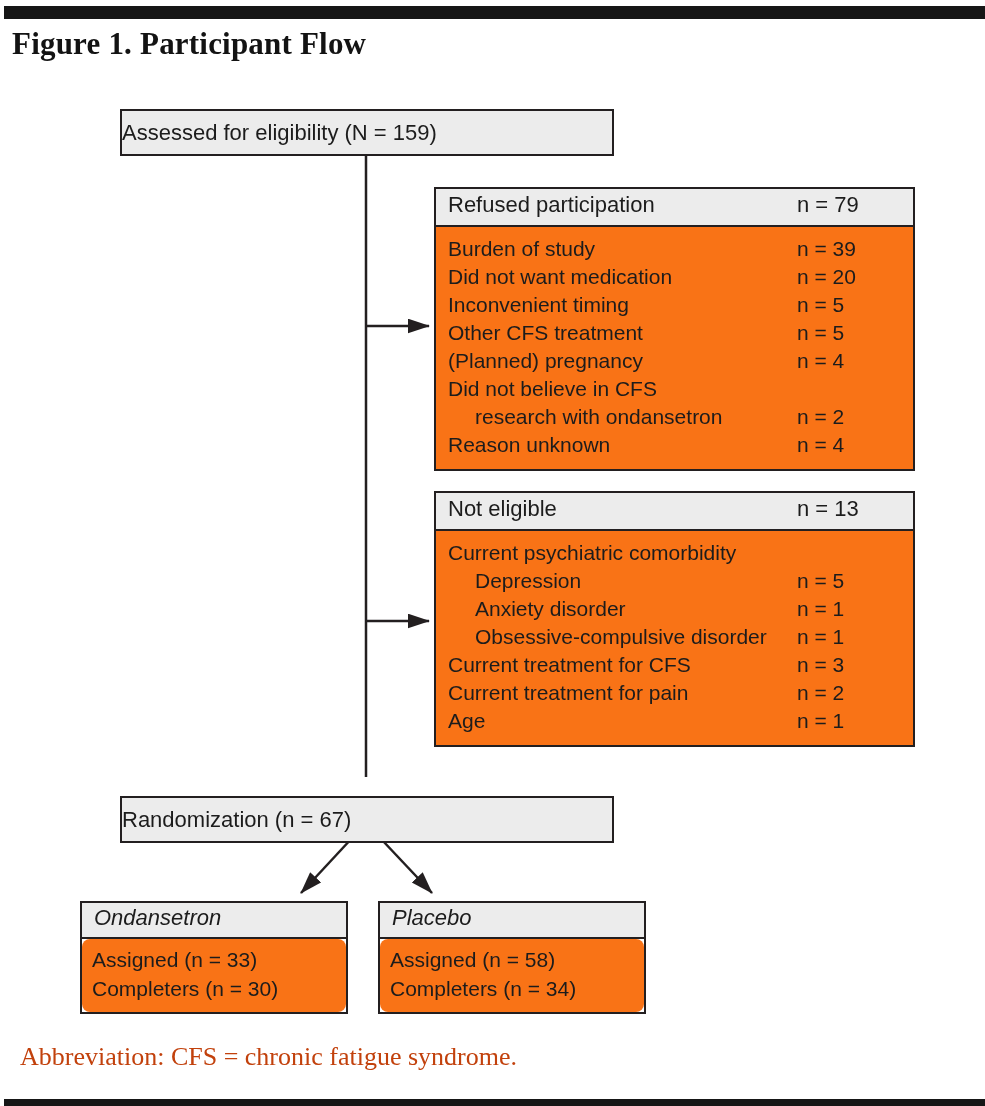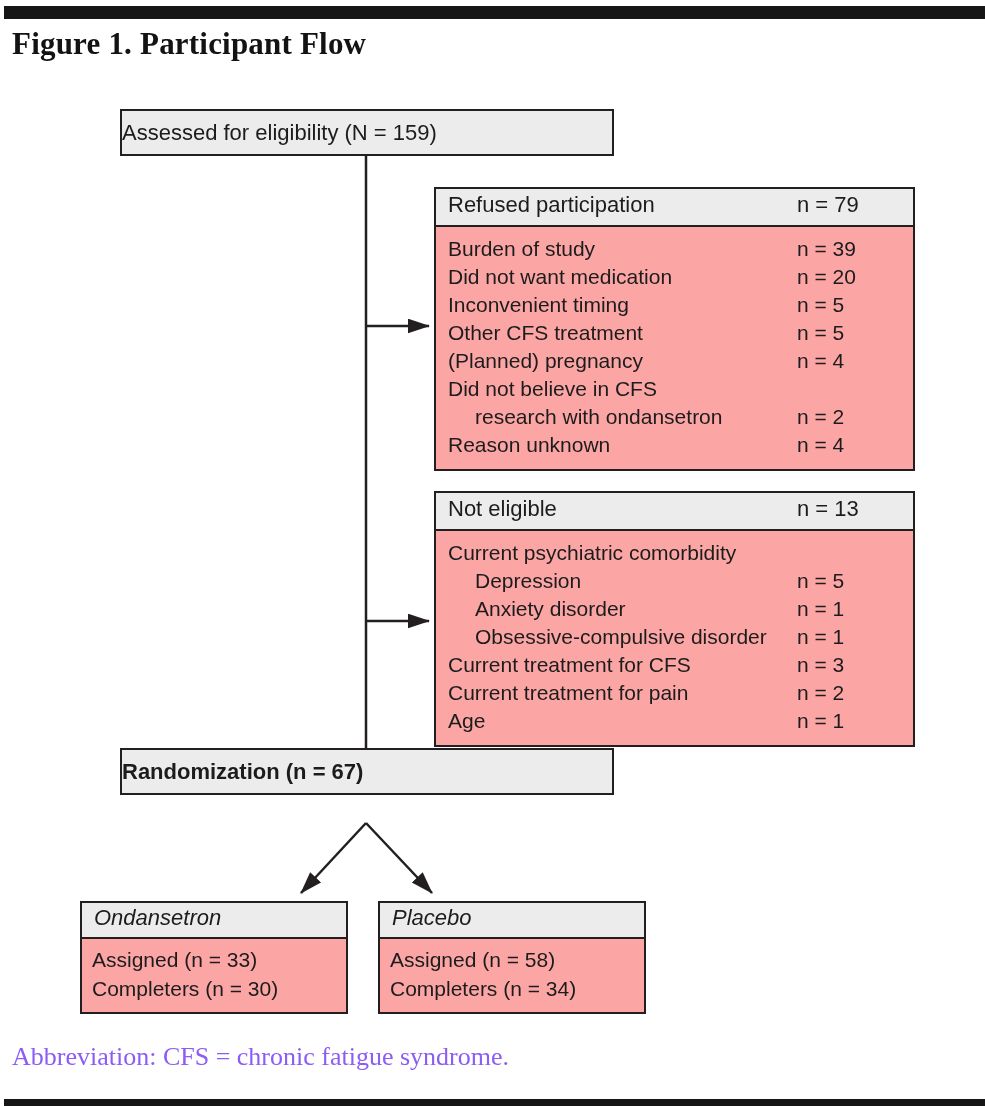--- a/index.html
+++ b/index.html
@@ -26,32 +26,32 @@
   }
 
   .box-header {
     display: flex; align-items: center;
     background: #ececec; border-bottom: 2.5px solid #231f20;
     height: 38px; padding: 0 8px 4px 12px; font-size: 22px;
   }
   .box-header .hdr-label { flex: 1; }
   .box-header .hdr-count { width: 108px; flex: none; }
 
-  .box-body { padding: 8px 8px 10px 12px; font-size: 21px; line-height: 28px; background: #fca5a5; }
+  .box-body { padding: 8px 8px 10px 12px; font-size: 21px; line-height: 28px; background: #f97316; }
   .row { display: flex; }
   .row .lbl { flex: 1; }
   .row .cnt { width: 108px; flex: none; }
   .row.indent .lbl { padding-left: 27px; }
 
   .arm .box-header { height: 36px; font-style: italic; }
-  .arm .box-body { padding: 6px 8px 9px 10px; line-height: 29px; }
+  .arm .box-body { padding: 6px 8px 9px 10px; line-height: 29px; border-radius: 8px; }
 
   .abbr {
-    position: absolute; left: 8px; top: 1038px;
-    font-family: "Liberation Serif", serif; font-size: 26px; color: #8b5cf6;
+    position: absolute; left: 16px; top: 1038px;
+    font-family: "Liberation Serif", serif; font-size: 26px; color: #c2410c;
   }
 </style>
 </head>
 <body>
 
 <div class="canvas">
 
   <div class="rule top"></div>
 
   <h1 class="fig-title">Figure 1. Participant Flow</h1>
@@ -144,21 +144,21 @@
         <span class="lbl">Current treatment for pain</span>
         <span class="cnt">n = 2</span>
       </div>
       <div class="row">
         <span class="lbl">Age</span>
         <span class="cnt">n = 1</span>
       </div>
     </div>
   </div>
 
-  <div class="box filled" style="left:116px; top:744px; width:494px; height:47px;font-weight:bold;">
+  <div class="box filled" style="left:116px; top:792px; width:494px; height:47px;">
     <span>Randomization (n = 67)</span>
   </div>
 
   <div class="box arm" style="left:76px; top:897px; width:268px;">
     <div class="box-header">
       <span class="hdr-label">Ondansetron</span>
     </div>
     <div class="box-body">
       <div class="row">
         <span class="lbl">Assigned (n = 33)</span>

